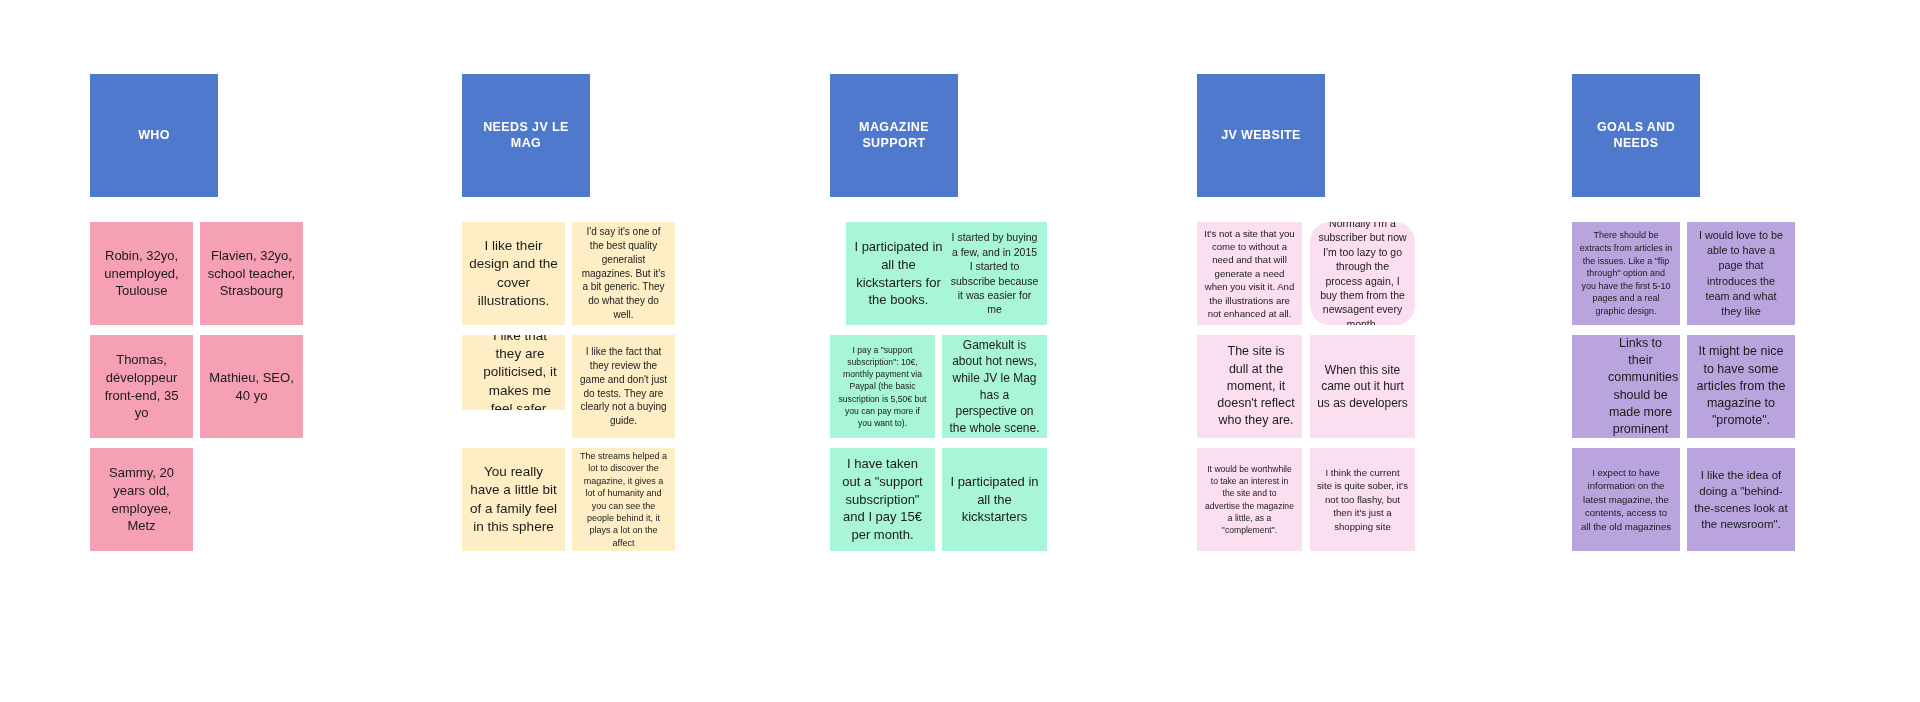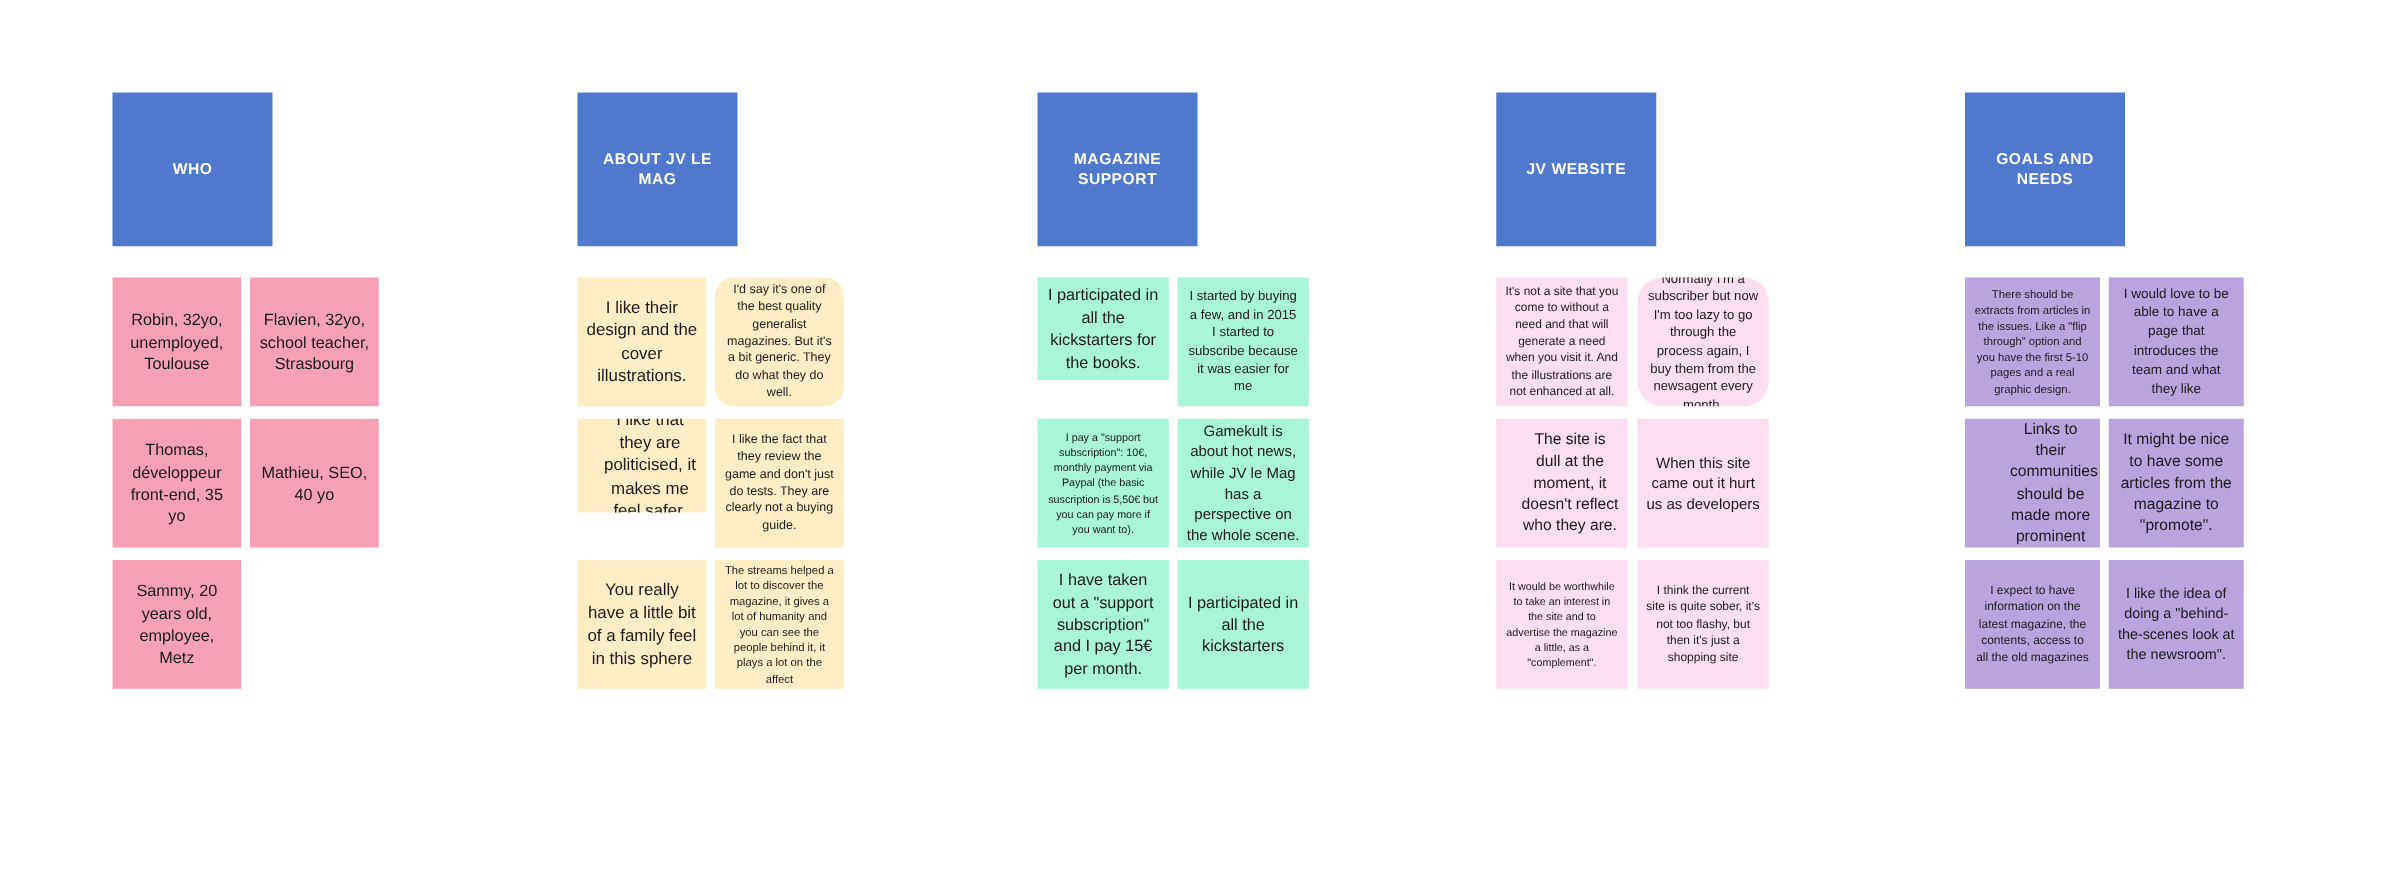--- a/index.html
+++ b/index.html
@@ -61,29 +61,29 @@
   .who .note { background: #f6a0b5; }
   .who .n0 { left: 0px;   top: 222px; width: 103px; height: 103px; font-size: 13px;   line-height: 1.38; }
   .who .n1 { left: 110px; top: 222px; width: 103px; height: 103px; font-size: 13px;   line-height: 1.38; }
   .who .n2 { left: 0px;   top: 335px; width: 103px; height: 103px; font-size: 13px;   line-height: 1.38; }
   .who .n3 { left: 110px; top: 335px; width: 103px; height: 103px; font-size: 13px;   line-height: 1.38; }
   .who .n4 { left: 0px;   top: 448px; width: 103px; height: 103px; font-size: 13px;   line-height: 1.38; }
 
   
   .about .note { background: #fdeec6; }
   .about .n0 { left: 0px;   top: 222px; width: 103px; height: 103px; font-size: 13.5px; line-height: 1.36; }
-  .about .n1 { left: 110px; top: 222px; width: 103px; height: 103px; font-size: 10px;   line-height: 1.38; border-radius: 15px; }
+  .about .n1 { left: 110px; top: 222px; width: 103px; height: 103px; font-size: 10px;   line-height: 1.38; }
   .about .n2 { left: 0px;   top: 335px; width: 103px; height: 75px; font-size: 13.5px; line-height: 1.36; padding-left: 20px; }
   .about .n3 { left: 110px; top: 335px; width: 103px; height: 103px; font-size: 10px;   line-height: 1.38; }
   .about .n4 { left: 0px;   top: 448px; width: 103px; height: 103px; font-size: 13.5px; line-height: 1.36; }
   .about .n5 { left: 110px; top: 448px; width: 103px; height: 103px; font-size: 9px;    line-height: 1.38; }
 
   
   .mag .note { background: #a8f5d8; }
-  .mag .n0 { left: 0px;   top: 222px; width: 105px; height: 82px; font-size: 13px;   line-height: 1.38; }
+  .mag .n0 { left: 16px;   top: 222px; width: 105px; height: 103px; font-size: 13px;   line-height: 1.38; }
   .mag .n1 { left: 112px; top: 222px; width: 105px; height: 103px; font-size: 10.5px; line-height: 1.38; }
   .mag .n2 { left: 0px;   top: 335px; width: 105px; height: 103px; font-size: 8.6px;  line-height: 1.42; }
   .mag .n3 { left: 112px; top: 335px; width: 105px; height: 103px; font-size: 12px;   line-height: 1.38; justify-content: center; }
   .mag .n4 { left: 0px;   top: 448px; width: 105px; height: 103px; font-size: 13px;   line-height: 1.38; }
   .mag .n5 { left: 112px; top: 448px; width: 105px; height: 103px; font-size: 13px;   line-height: 1.38; }
 
   
   .web .note { background: #fbdef0; }
   .web .n0 { left: 0px;   top: 222px; width: 105px; height: 103px; font-size: 9.6px;  line-height: 1.4; }
   .web .n1 { left: 113px; top: 222px; width: 105px; height: 103px; font-size: 10.5px; line-height: 1.38; border-radius: 20px; }
@@ -119,21 +119,21 @@
       </div>
     <div class="note n3" style="background: rgb(246, 160, 181);">
         <span>Mathieu, SEO, 40 yo</span>
       </div>
     <div class="note n4" style="background: rgb(246, 160, 181);">
         <span>Sammy, 20 years old, employee, Metz</span>
       </div>
   </div>
 
   <div class="group about" style="left:462px;">
-    <div class="header-note" style="background: rgb(78, 121, 205); color: rgb(255, 255, 255);">ABOUT JV LE MAG</div>
+    <div class="header-note" style="background: rgb(78, 121, 205); color: rgb(255, 255, 255);">NEEDS JV LE MAG</div>
     <div class="note n0" style="background: rgb(253, 238, 198);">
         <span>I like their design and the cover illustrations.</span>
       </div>
     <div class="note n1" style="background: rgb(253, 238, 198);">
         <span>I'd say it's one of the best quality generalist magazines. But it's a bit generic. They do what they do well.</span>
       </div>
     <div class="note n2" style="background: rgb(253, 238, 198);">
         <span>I like that they are politicised, it makes me feel safer.</span>
       </div>
     <div class="note n3" style="background: rgb(253, 238, 198);">

